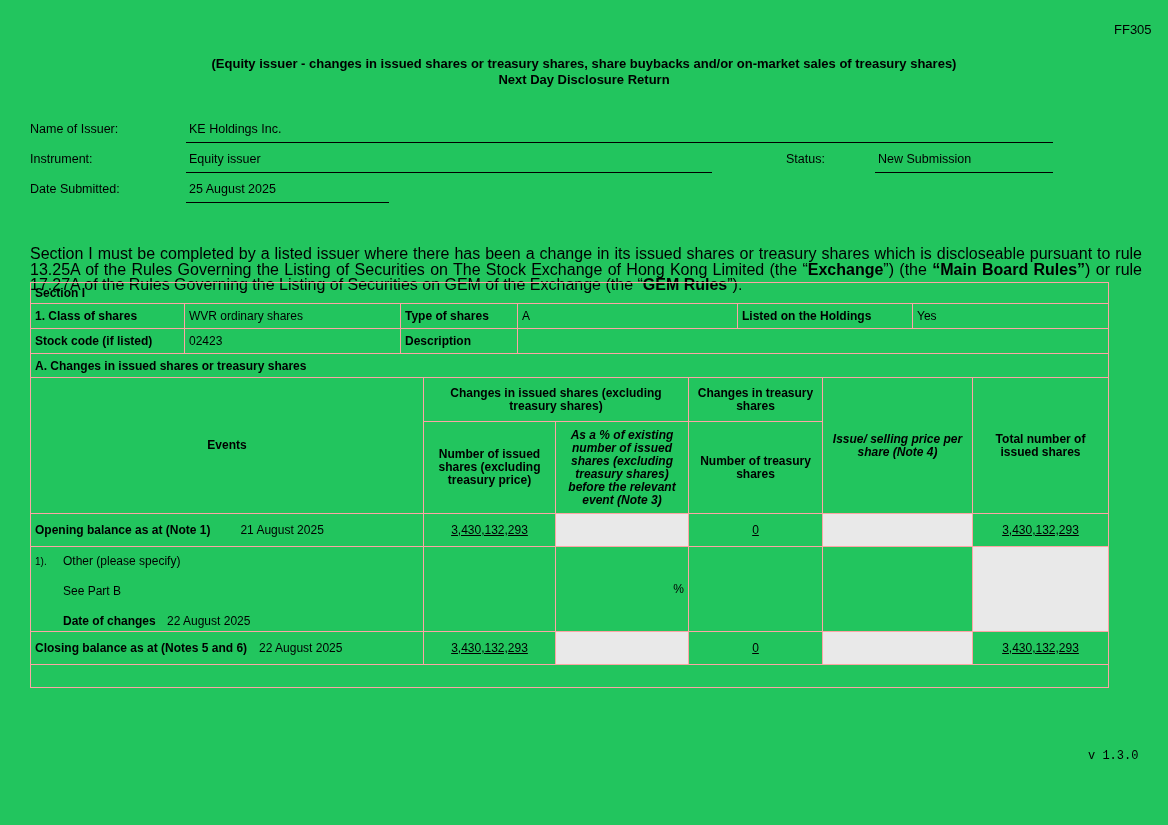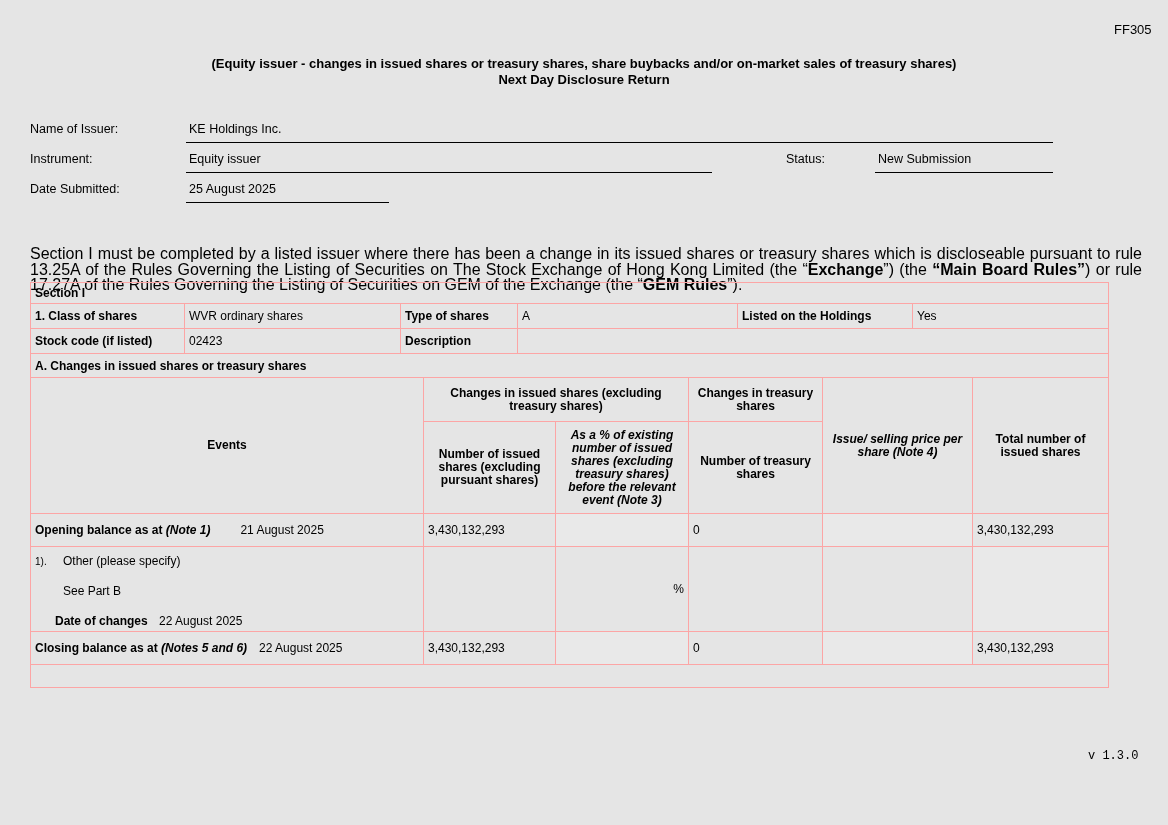--- a/index.html
+++ b/index.html
@@ -1,17 +1,17 @@
 <!DOCTYPE html>
 <html><head>
 <meta charset="utf-8">
 <style>
   html,body { margin:0; padding:0; background:#fff; }
   .page {
-    position:relative; width:1168px; height:825px; background:#e5e5e5;
+    position:relative; width:1168px; height:825px; background:#22c55e;
     font-family:"Liberation Sans", sans-serif; color:#000;
     overflow:hidden;
   }
   .ff-code { position:absolute; top:22px; left:1114px; font-size:13px; }
   .title-block { position:absolute; top:56px; left:0; width:1168px; text-align:center;
     font-weight:bold; font-size:13px; line-height:16px; }
   
   .fields { position:absolute; top:118px; left:30px; width:1112px; font-size:12.5px; }
   .f-row { position:relative; height:30px; }
   .f-label { position:absolute; left:0; top:4px; }
@@ -25,33 +25,33 @@
   table.tbl { border-collapse:collapse; table-layout:fixed; position:absolute; left:30px; }
   table.tbl td { border:1px solid #fca5a5; font-size:12px; padding:2px 4px;
     vertical-align:middle; overflow:hidden; }
   .sec1 { top:282px; width:1078px; }
   .main-tbl { top:377px; width:1078px; }
   .b { font-weight:bold; }
   .bi { font-weight:bold; font-style:italic; }
   .ctr { text-align:center; }
   .hdr td { font-size:11.3px; line-height:13px; padding:2px 6px; }
   .drow td { font-size:10.6px; }
-  .num { text-align:left; padding-right:4px; }
+  .num { text-align:center; padding-right:4px;text-decoration:underline; }
   .grey { background:#e9e9e9; }
   .top { vertical-align:top; }
   .ev { padding-left:3px; }
   .ev .lbl { font-weight:bold; }
-  .ev .note { font-weight:bold; font-style:italic; }
+  .ev .note { font-weight:bold; }
   .ev .date { font-weight:normal;text-align:center; }
   .sp30 { margin-left:30px; }
   .sp12 { margin-left:12px; }
   .ev1 { margin-top:3px; }
   .ev1 .idx { display:inline-block; width:28px; font-size:10px; }
   .ev2 { margin-top:16px; margin-left:28px; }
-  .ev3 { margin-top:16px; margin-left:20px; }
+  .ev3 { margin-top:16px; margin-left:28px; }
   .ev3 .evdl { display:inline-block; width:104px; font-weight:bold; }
   .pct { text-align:right; padding-top:4px; padding-right:5px; }
   
   .footer-page { position:absolute; top:749px; left:0; width:1168px; text-align:center; font-size:12px; }
   .footer-ver { position:absolute; top:749px; left:1088px; font-size:12px;font-family:Liberation Mono, monospace; }
 </style>
 </head>
 <body>
 
 <div class="page">
@@ -126,21 +126,21 @@
     </colgroup>
     <tbody>
         <tr class="hdr" style="height:44px">
       <td rowspan="2" class="b ctr">Events</td>
       <td colspan="2" class="b ctr">Changes in issued shares (excluding treasury shares)</td>
       <td class="b ctr">Changes in treasury shares</td>
       <td rowspan="2" class="bi ctr">Issue/ selling price per share (Note 4)</td>
       <td rowspan="2" class="b ctr">Total number of issued shares</td>
     </tr>
     <tr class="hdr" style="height:92px">
-      <td class="b ctr">Number of issued shares (excluding pursuant shares)</td>
+      <td class="b ctr">Number of issued shares (excluding treasury price)</td>
       <td class="bi ctr">As a % of existing number of issued shares (excluding treasury shares) before the relevant event (Note 3)</td>
       <td class="b ctr">Number of treasury shares</td>
     </tr>
     <tr class="drow" style="height:33px">
       <td class="ev">
         <span class="lbl">Opening balance as at </span><span class="note">(Note 1)</span><span class="date sp30">21 August 2025</span>
       </td>
       <td class="num">3,430,132,293</td>
       <td class="grey"></td>
       <td class="num">0</td>

